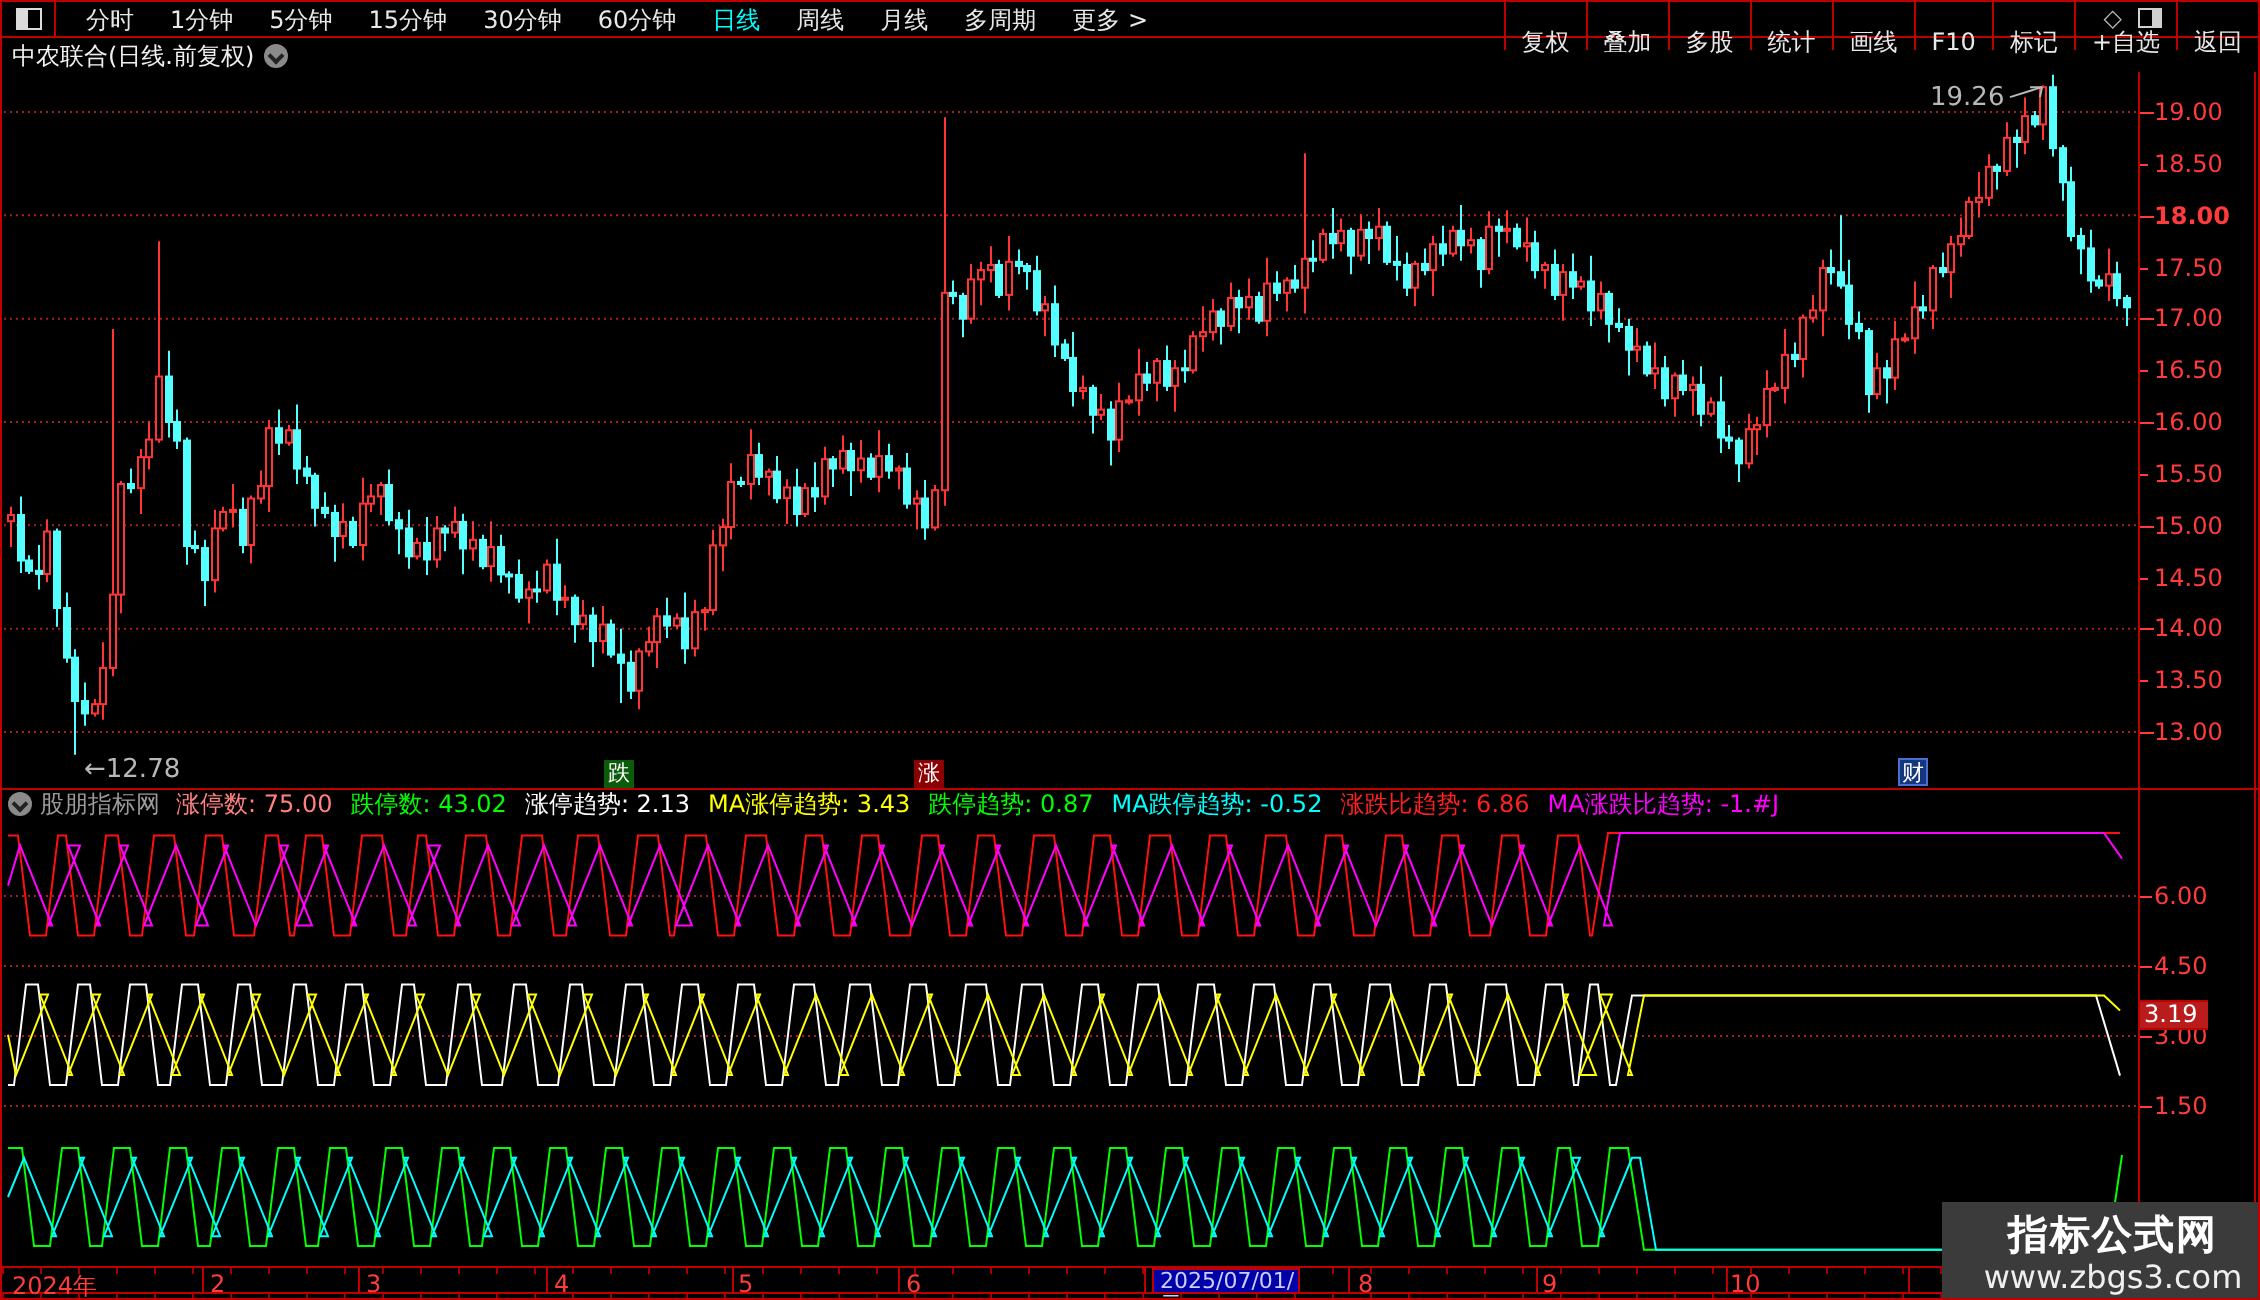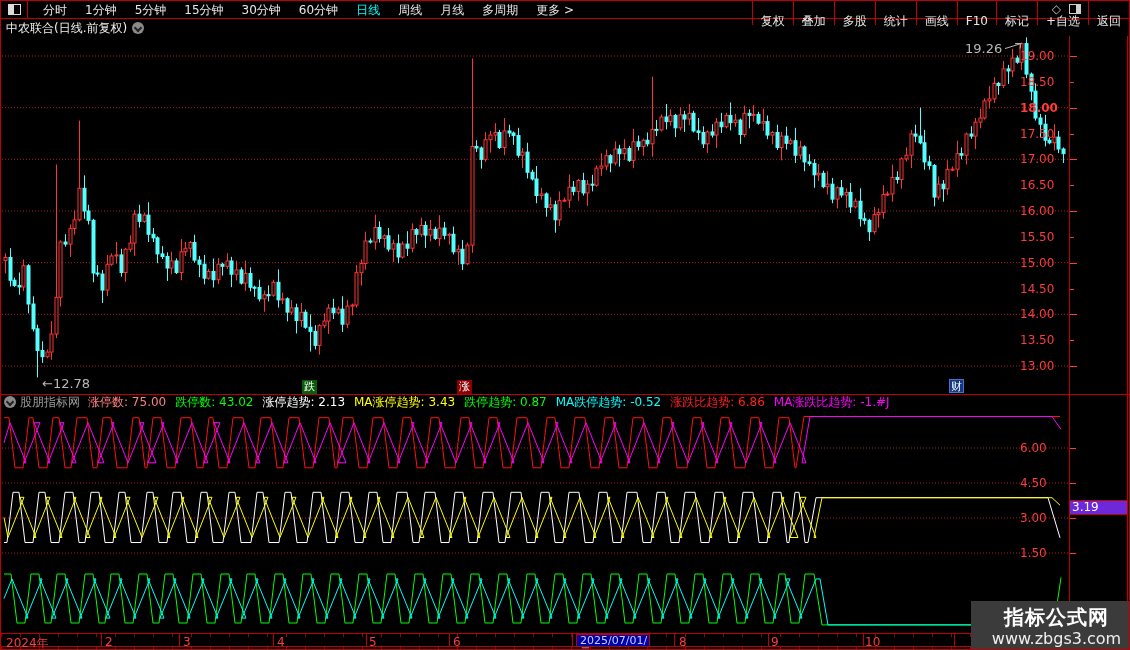--- a/index.html
+++ b/index.html
@@ -29,33 +29,33 @@
   .diamond-ic{font-size:12px;line-height:12px;}
   .panel-ic{width:12px;height:10px;border:1px solid #d0d0d0;position:relative;}
   .panel-ic::before{content:"";position:absolute;right:0;top:0;width:4px;height:8px;background:#d0d0d0;}
   
   #main-svg{position:absolute;left:1px;top:35px;}
   #ind-svg{position:absolute;left:1px;top:408px;}
   .v-divider{position:absolute;top:35px;left:1068px;width:1px;height:611px;background:#c00000;}
   .v-divider2{position:absolute;top:35px;left:1126px;width:1px;height:611px;background:#c00000;}
   .h-sep{position:absolute;left:0;width:1130px;height:1px;background:#c00000;}
   
-  .axis-label{position:absolute;color:#ff3b3b;font-size:12px;left:1019px;width:48px;text-align:left;}
+  .axis-label{position:absolute;color:#ff3b3b;font-size:12px;left:1076px;width:48px;text-align:left;}
   .tick{position:absolute;left:1069px;height:1px;background:#ff3b3b;}
   
   .badge{position:absolute;width:15px;height:14px;font-size:11px;line-height:14px;text-align:center;color:#fff;}
   .badge-down{background:#0a5c0a;}
   .badge-up{background:#8b0000;}
   .badge-fin{background:#15377e;border:1px solid #4a6fd4;}
   
   .ind-header{position:absolute;left:0;top:394px;height:14px;display:flex;align-items:center;font-size:12px;white-space:nowrap;}
   .ind-src{color:#9a9a9a;margin-right:8px;}
   .ind-item{margin-right:9px;}
   
-  .cur-box{position:absolute;left:1069px;top:499px;width:57px;height:15px;background:#6d28d9;border-top:1px solid #c00000;border-bottom:1px solid #c00000;color:#fff;font-size:12px;line-height:13px;padding-left:2px;}
+  .cur-box{position:absolute;left:1069px;top:499px;width:34px;height:15px;background:#b91c1c;border-top:1px solid #c00000;border-bottom:1px solid #c00000;color:#fff;font-size:12px;line-height:13px;padding-left:2px;}
   
   .time-axis{position:absolute;left:0;top:632px;width:1128px;height:14px;border-top:1px solid #c00000;border-bottom:1px solid #c00000;background:#000;}
   .time-ticks-top{position:absolute;left:0;top:0;width:100%;height:3px;
     background-image:repeating-linear-gradient(90deg,#a00000 0 1px,transparent 1px 19px);}
   .time-ticks-bottom{position:absolute;left:0;top:646px;width:1128px;height:3px;
     background-image:repeating-linear-gradient(90deg,#a00000 0 1px,transparent 1px 19px);}
   .month-label{position:absolute;top:1px;color:#ff3b3b;font-size:12px;}
   .month-div{position:absolute;top:0;width:1px;height:12px;background:#c00000;}
   .date-box{position:absolute;top:0;height:13px;background:#0000a8;border:1px solid #c00000;color:#ccccff;font-size:11px;line-height:11px;padding:0 3px;}
   

